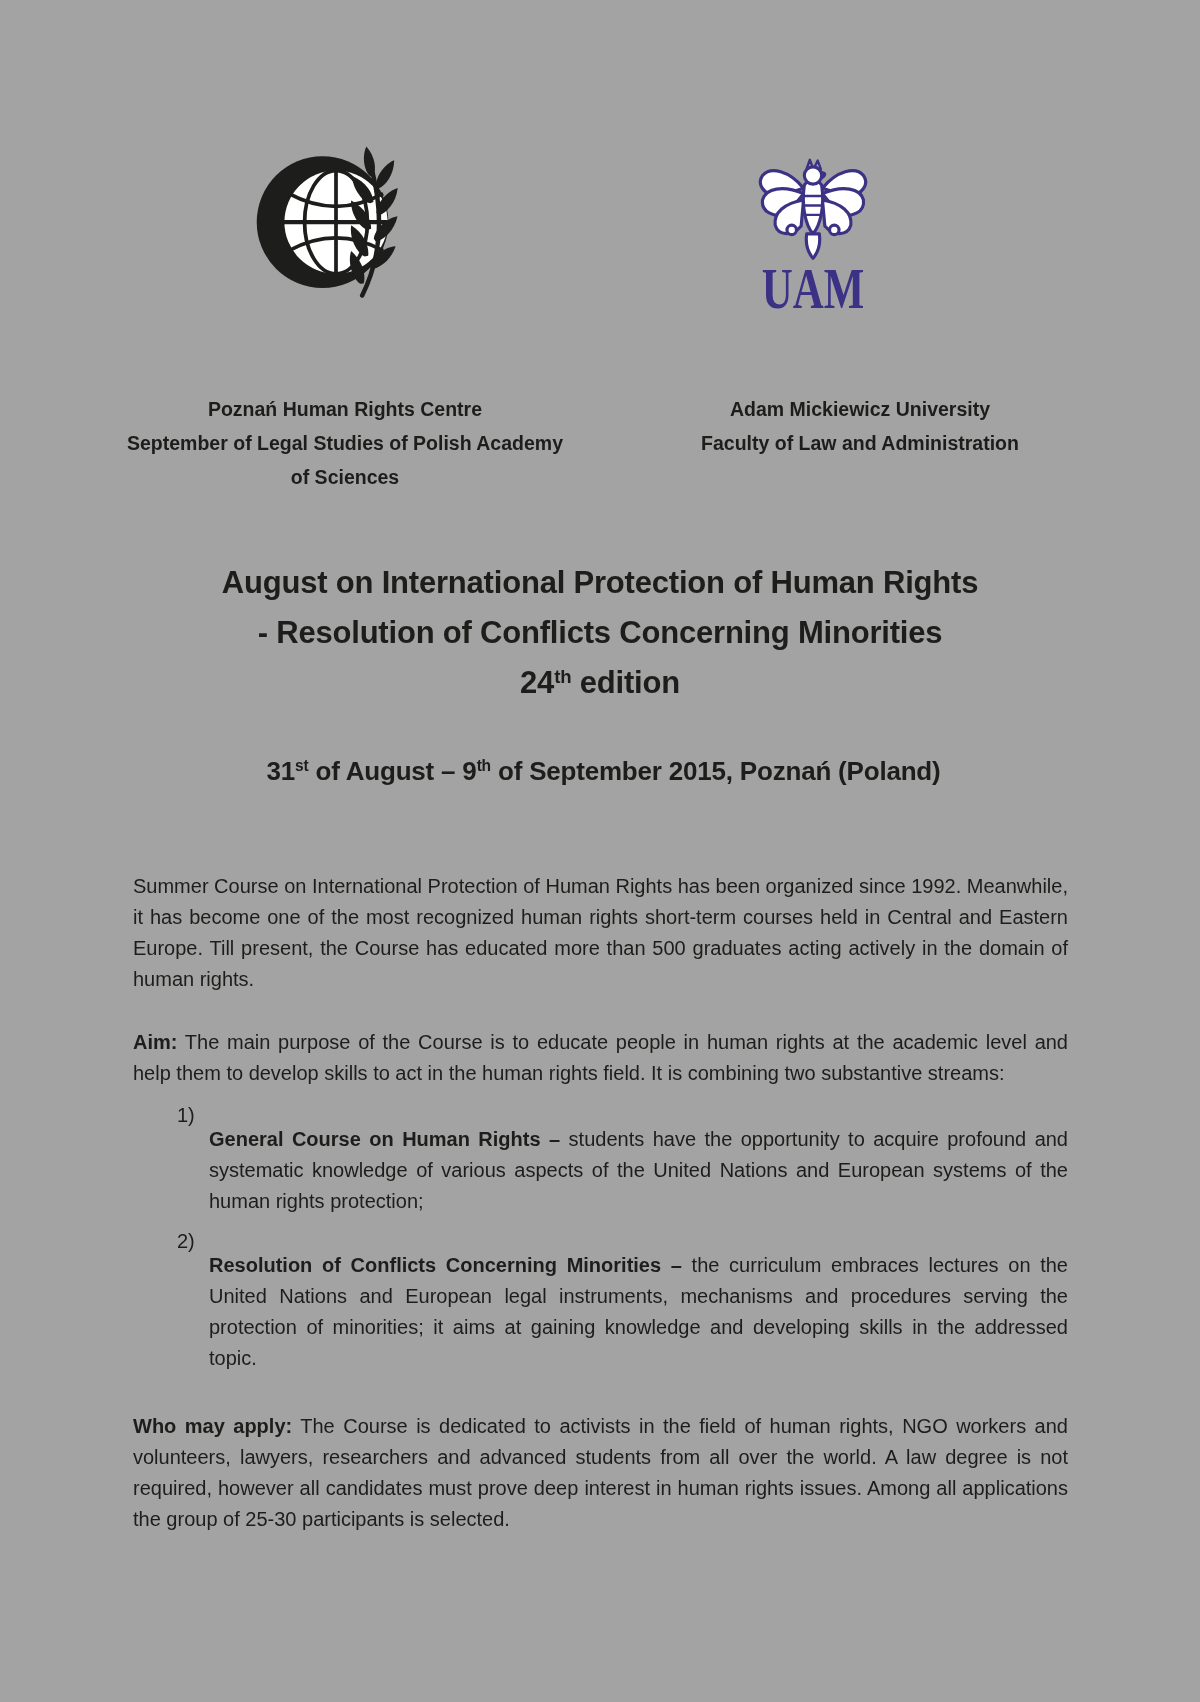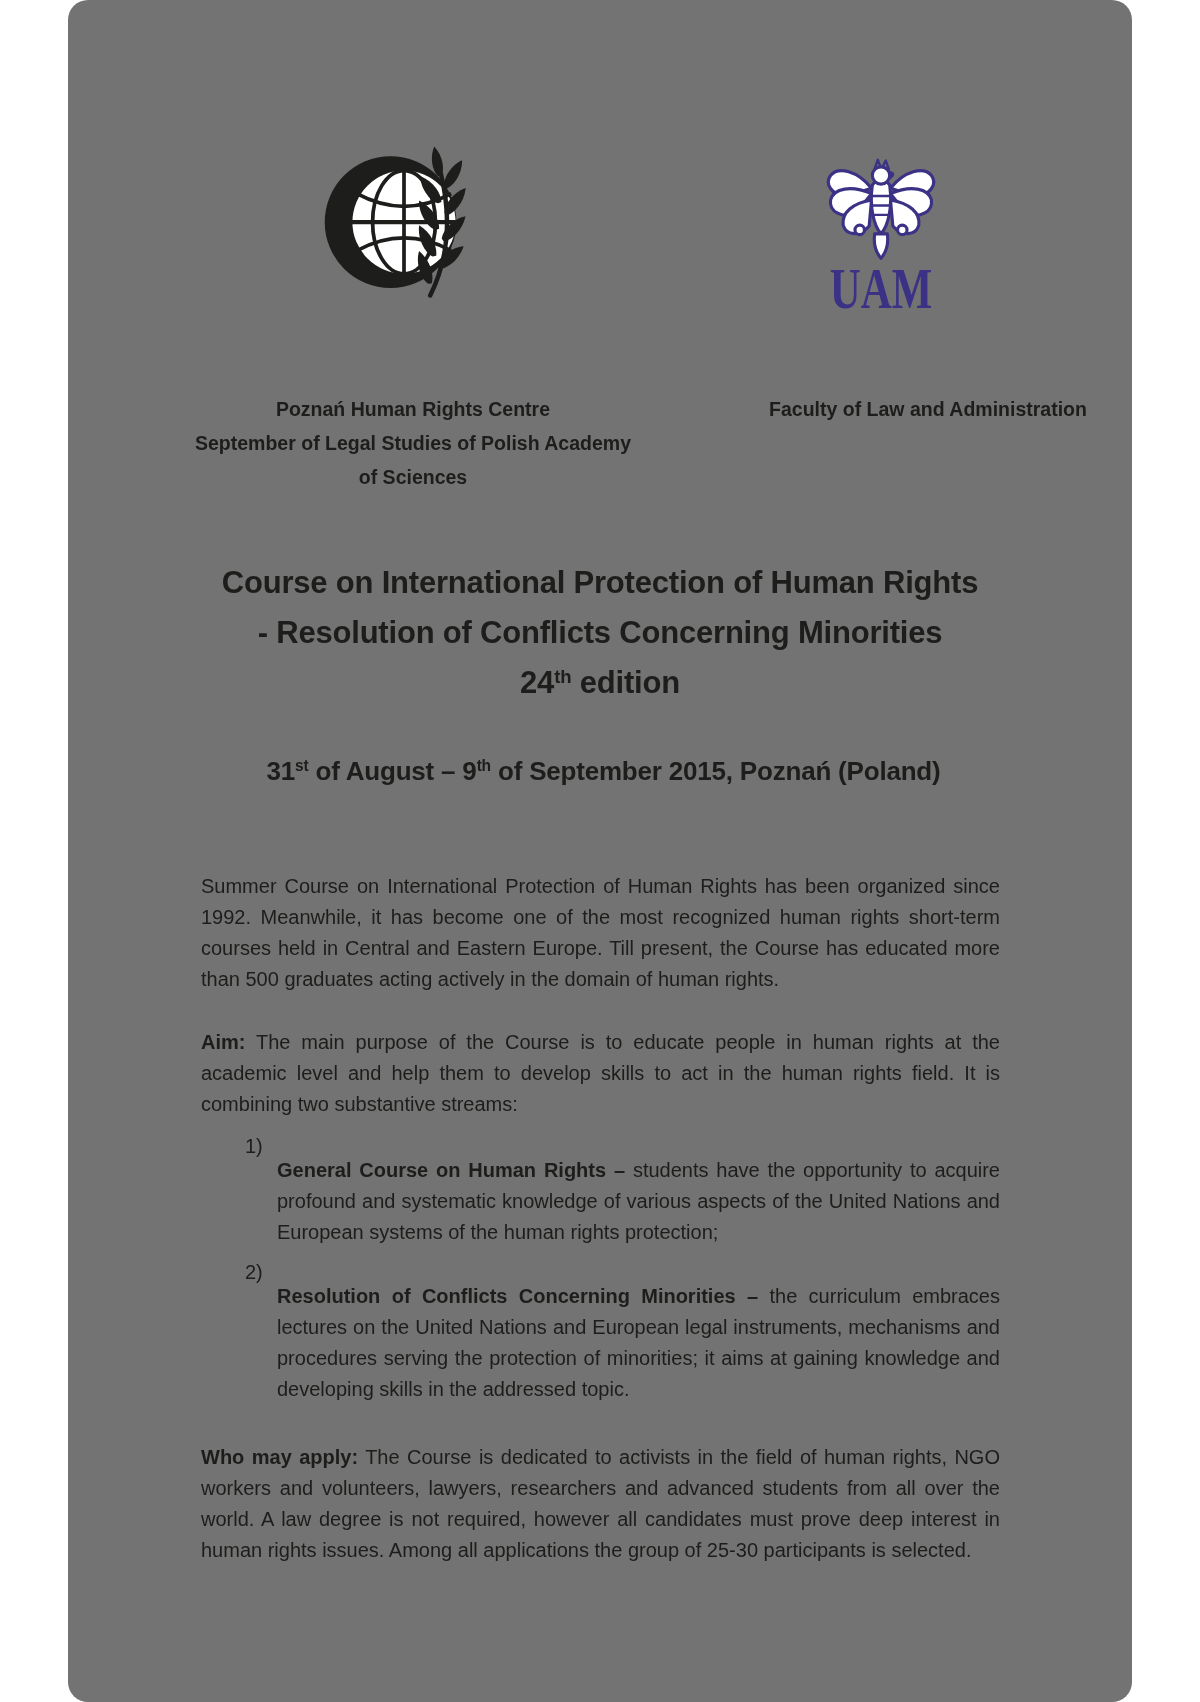--- a/index.html
+++ b/index.html
@@ -1,25 +1,24 @@
 <!DOCTYPE html>
 <html><head>
 <meta charset="utf-8">
 <style>
   * { margin:0; padding:0; box-sizing:border-box; }
   html,body { background:#ffffff; }
   .page {
     position:relative;
-    width:1064px; height:1702px;
+    width:1200px; height:1702px;
     margin:0 auto;
-    background:#737373;
+    background:#a3a3a3;
     color:#1d1d1b;
     font-family:"Liberation Sans","DejaVu Sans",sans-serif;
     overflow:hidden;
-    border-radius:20px;
   }
   
   .header { position:relative; height:470px; }
   .logo-left  { position:absolute; left:250px; top:145px; }
   .logo-right { position:absolute; left:746px; top:158px; }
   .org {
     position:absolute; top:392px;
     text-align:center;
     font-weight:bold; font-size:19.5px; line-height:34px;
   }
@@ -121,26 +120,27 @@
         <text x="85" y="190" text-anchor="middle" font-size="72" font-weight="bold" fill="#3b3286" style="font-family:'Liberation Serif','DejaVu Serif',serif" textLength="130" lengthAdjust="spacingAndGlyphs">UAM</text>
       </svg>
     </div>
 
     <div class="org org-left">
       <div>Poznań Human Rights Centre</div>
       <div>September of Legal Studies of Polish Academy</div>
       <div>of Sciences</div>
     </div>
     <div class="org org-right">
+      <div>Adam Mickiewicz University</div>
       <div>Faculty of Law and Administration</div>
     </div>
   </div>
 
   <h1 class="title">
-    <span class="tline">Course on International Protection of Human Rights</span>
+    <span class="tline">August on International Protection of Human Rights</span>
     <span class="tline">- Resolution of Conflicts Concerning Minorities</span>
     <span class="tline"><span>24</span><sup class="sp">th</sup><span> edition</span></span>
   </h1>
 
   <div class="dateline"><span>31</span><sup class="sp">st</sup><span> of August – 9</span><sup class="sp">th</sup><span> of September 2015, Poznań (Poland)</span></div>
 
   <div class="bodytext">
 
     <p class="para intro">Summer Course on International Protection of Human Rights has been organized since 1992. Meanwhile, it has become one of the most recognized human rights short-term courses held in Central and Eastern Europe. Till present, the Course has educated more than 500 graduates acting actively in the domain of human rights.</p>
 

